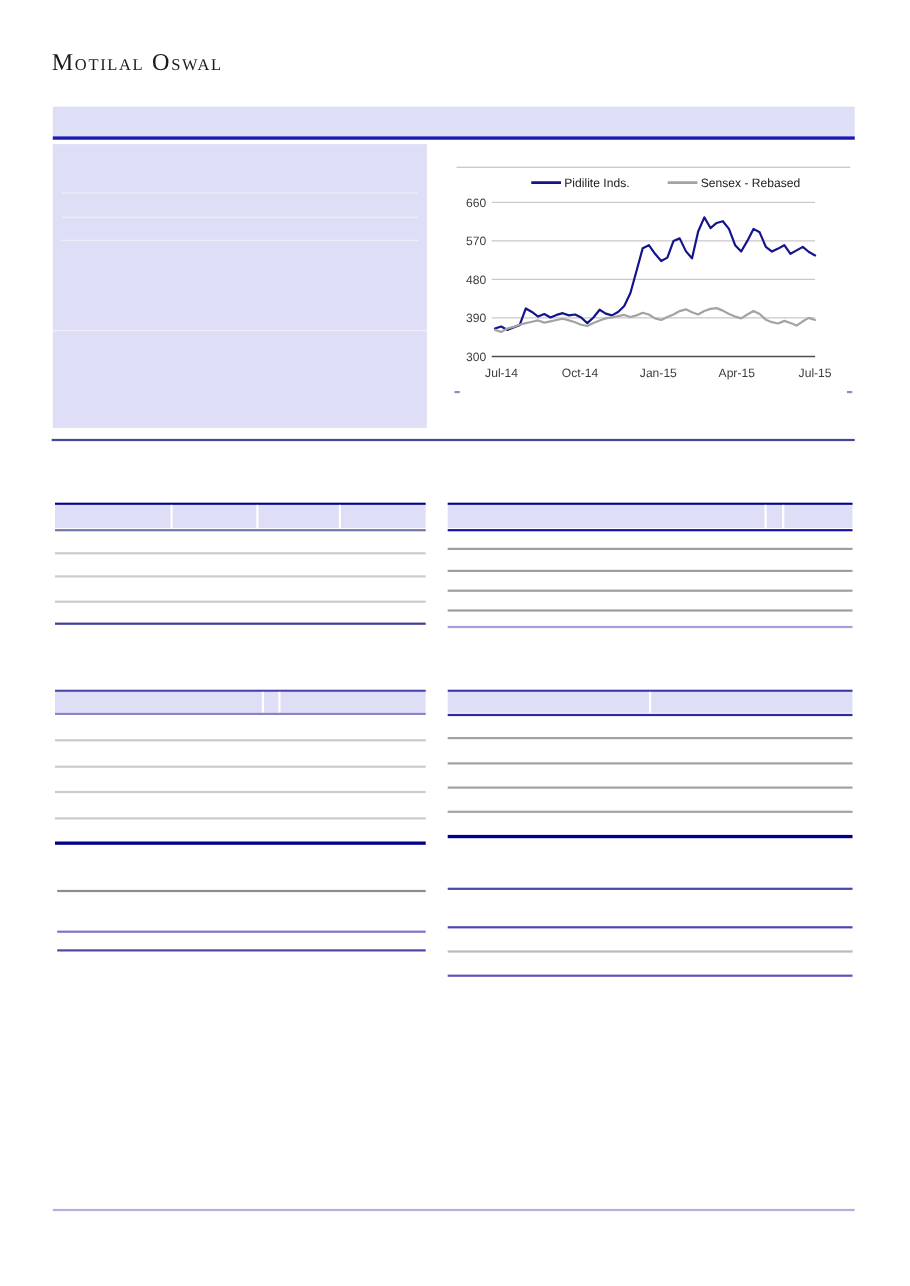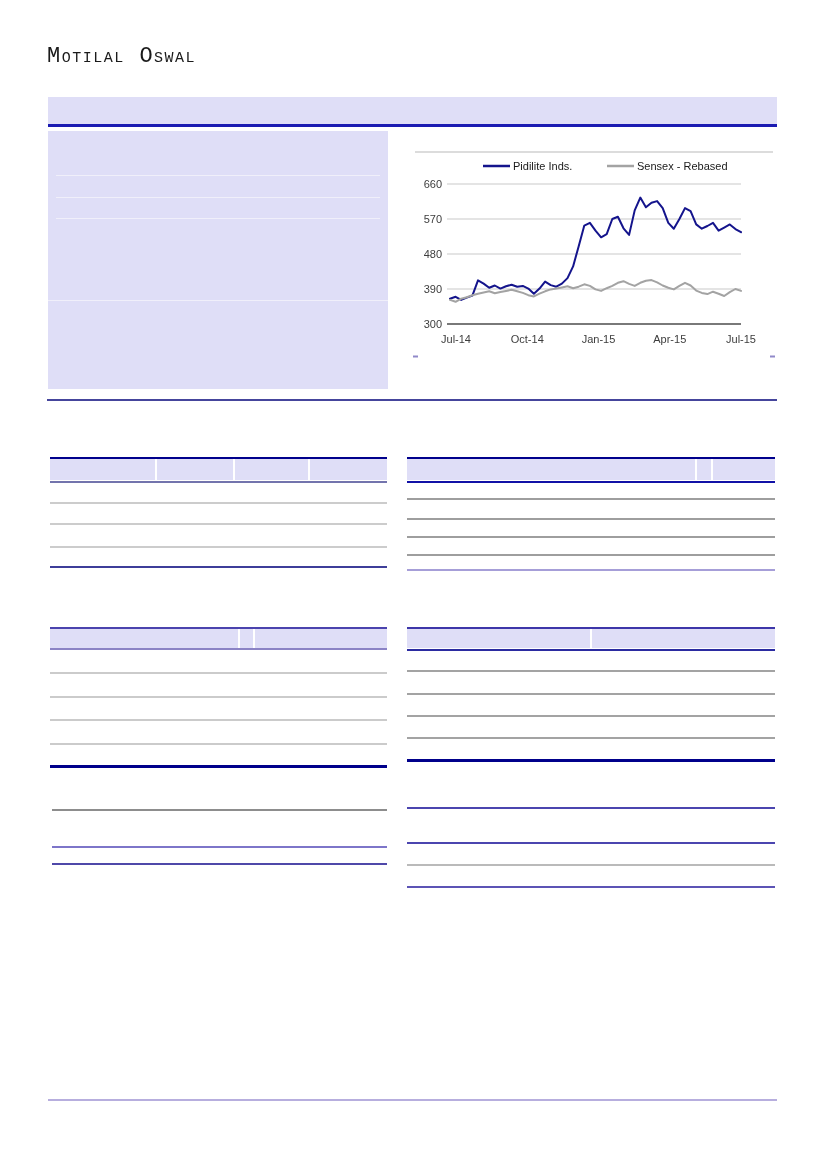--- a/index.html
+++ b/index.html
@@ -5,21 +5,21 @@
   html,body{margin:0;padding:0;background:#ffffff;}
   .page{
     position:relative;
     width:827px;height:1169px;
     background:#ffffff;
     font-family:"Liberation Sans", sans-serif;
     overflow:hidden;
   }
   .logo{
     position:absolute;left:47px;top:44px;
-    font-family:Liberation Mono, monospace;
+    font-family:Liberation Serif, serif;
     font-variant:small-caps;
     font-size:22px;letter-spacing:1.5px;
     color:#1b1b1b;
   }
   .banner{
     position:absolute;left:48px;top:97px;width:729px;height:27px;
     background:#dfdef7;border-bottom:3px solid #1b1bb2;
   }
   .summary-box{
     position:absolute;left:48px;top:131px;width:340px;height:258px;

